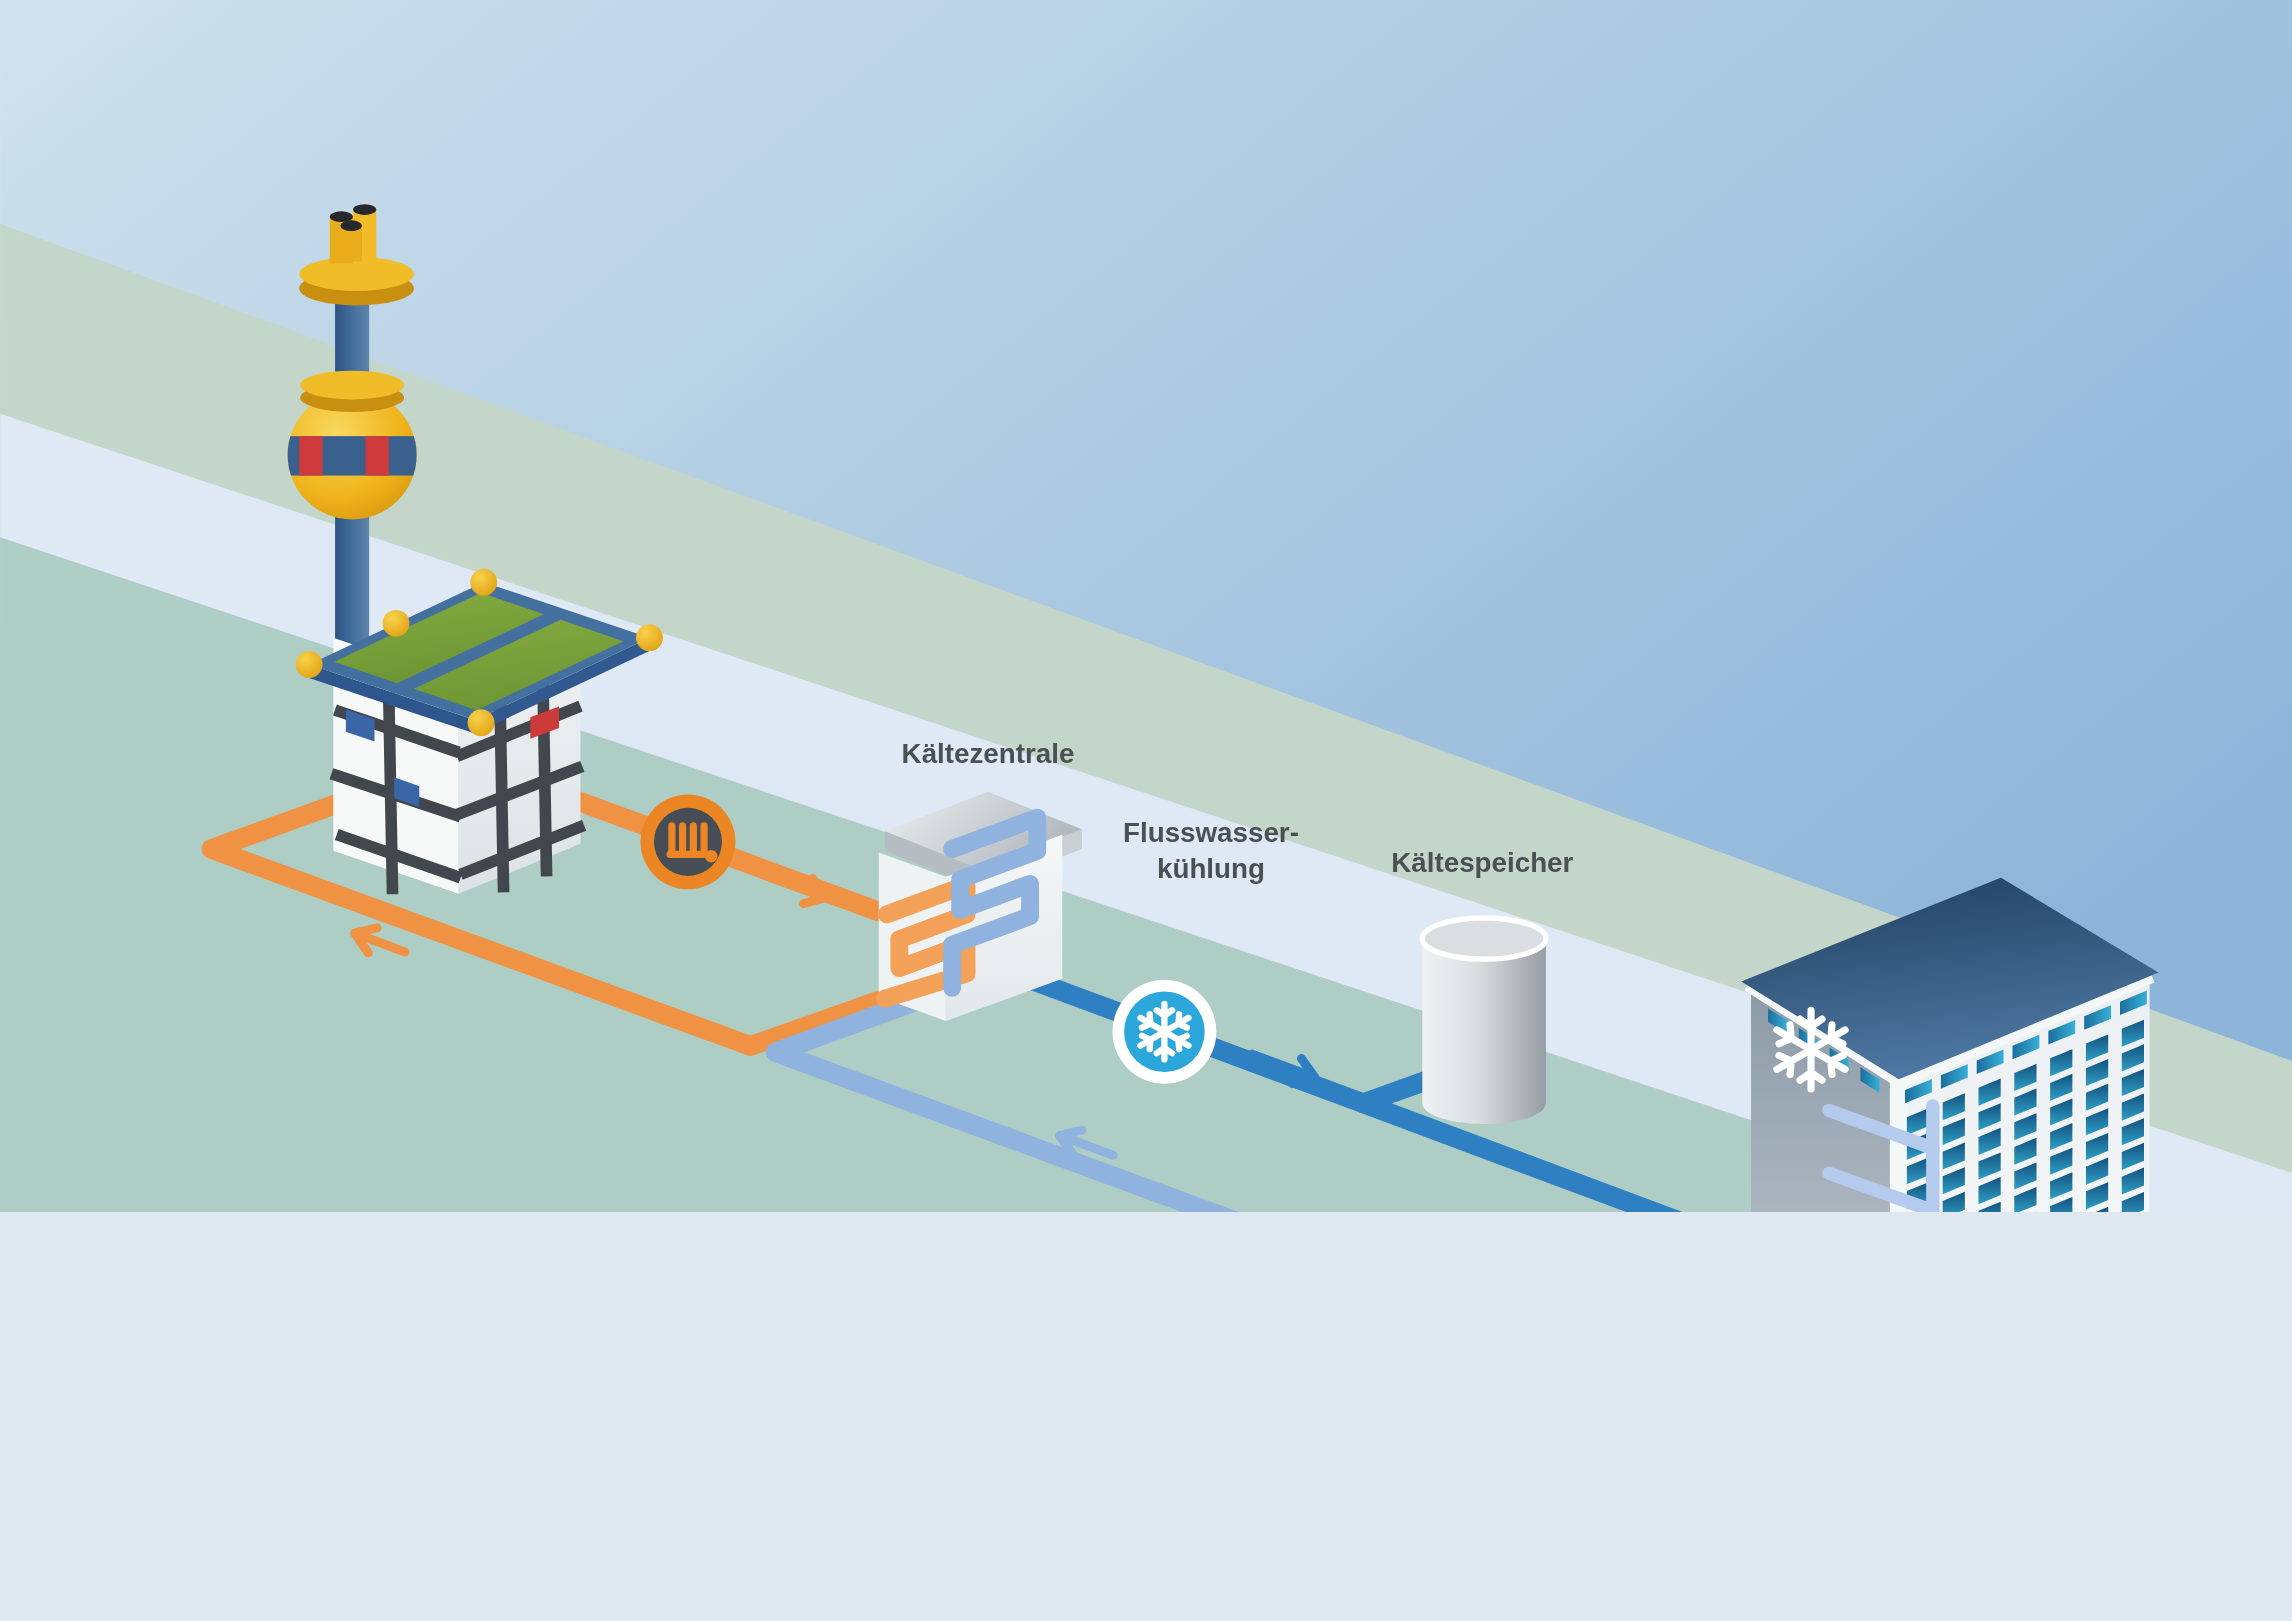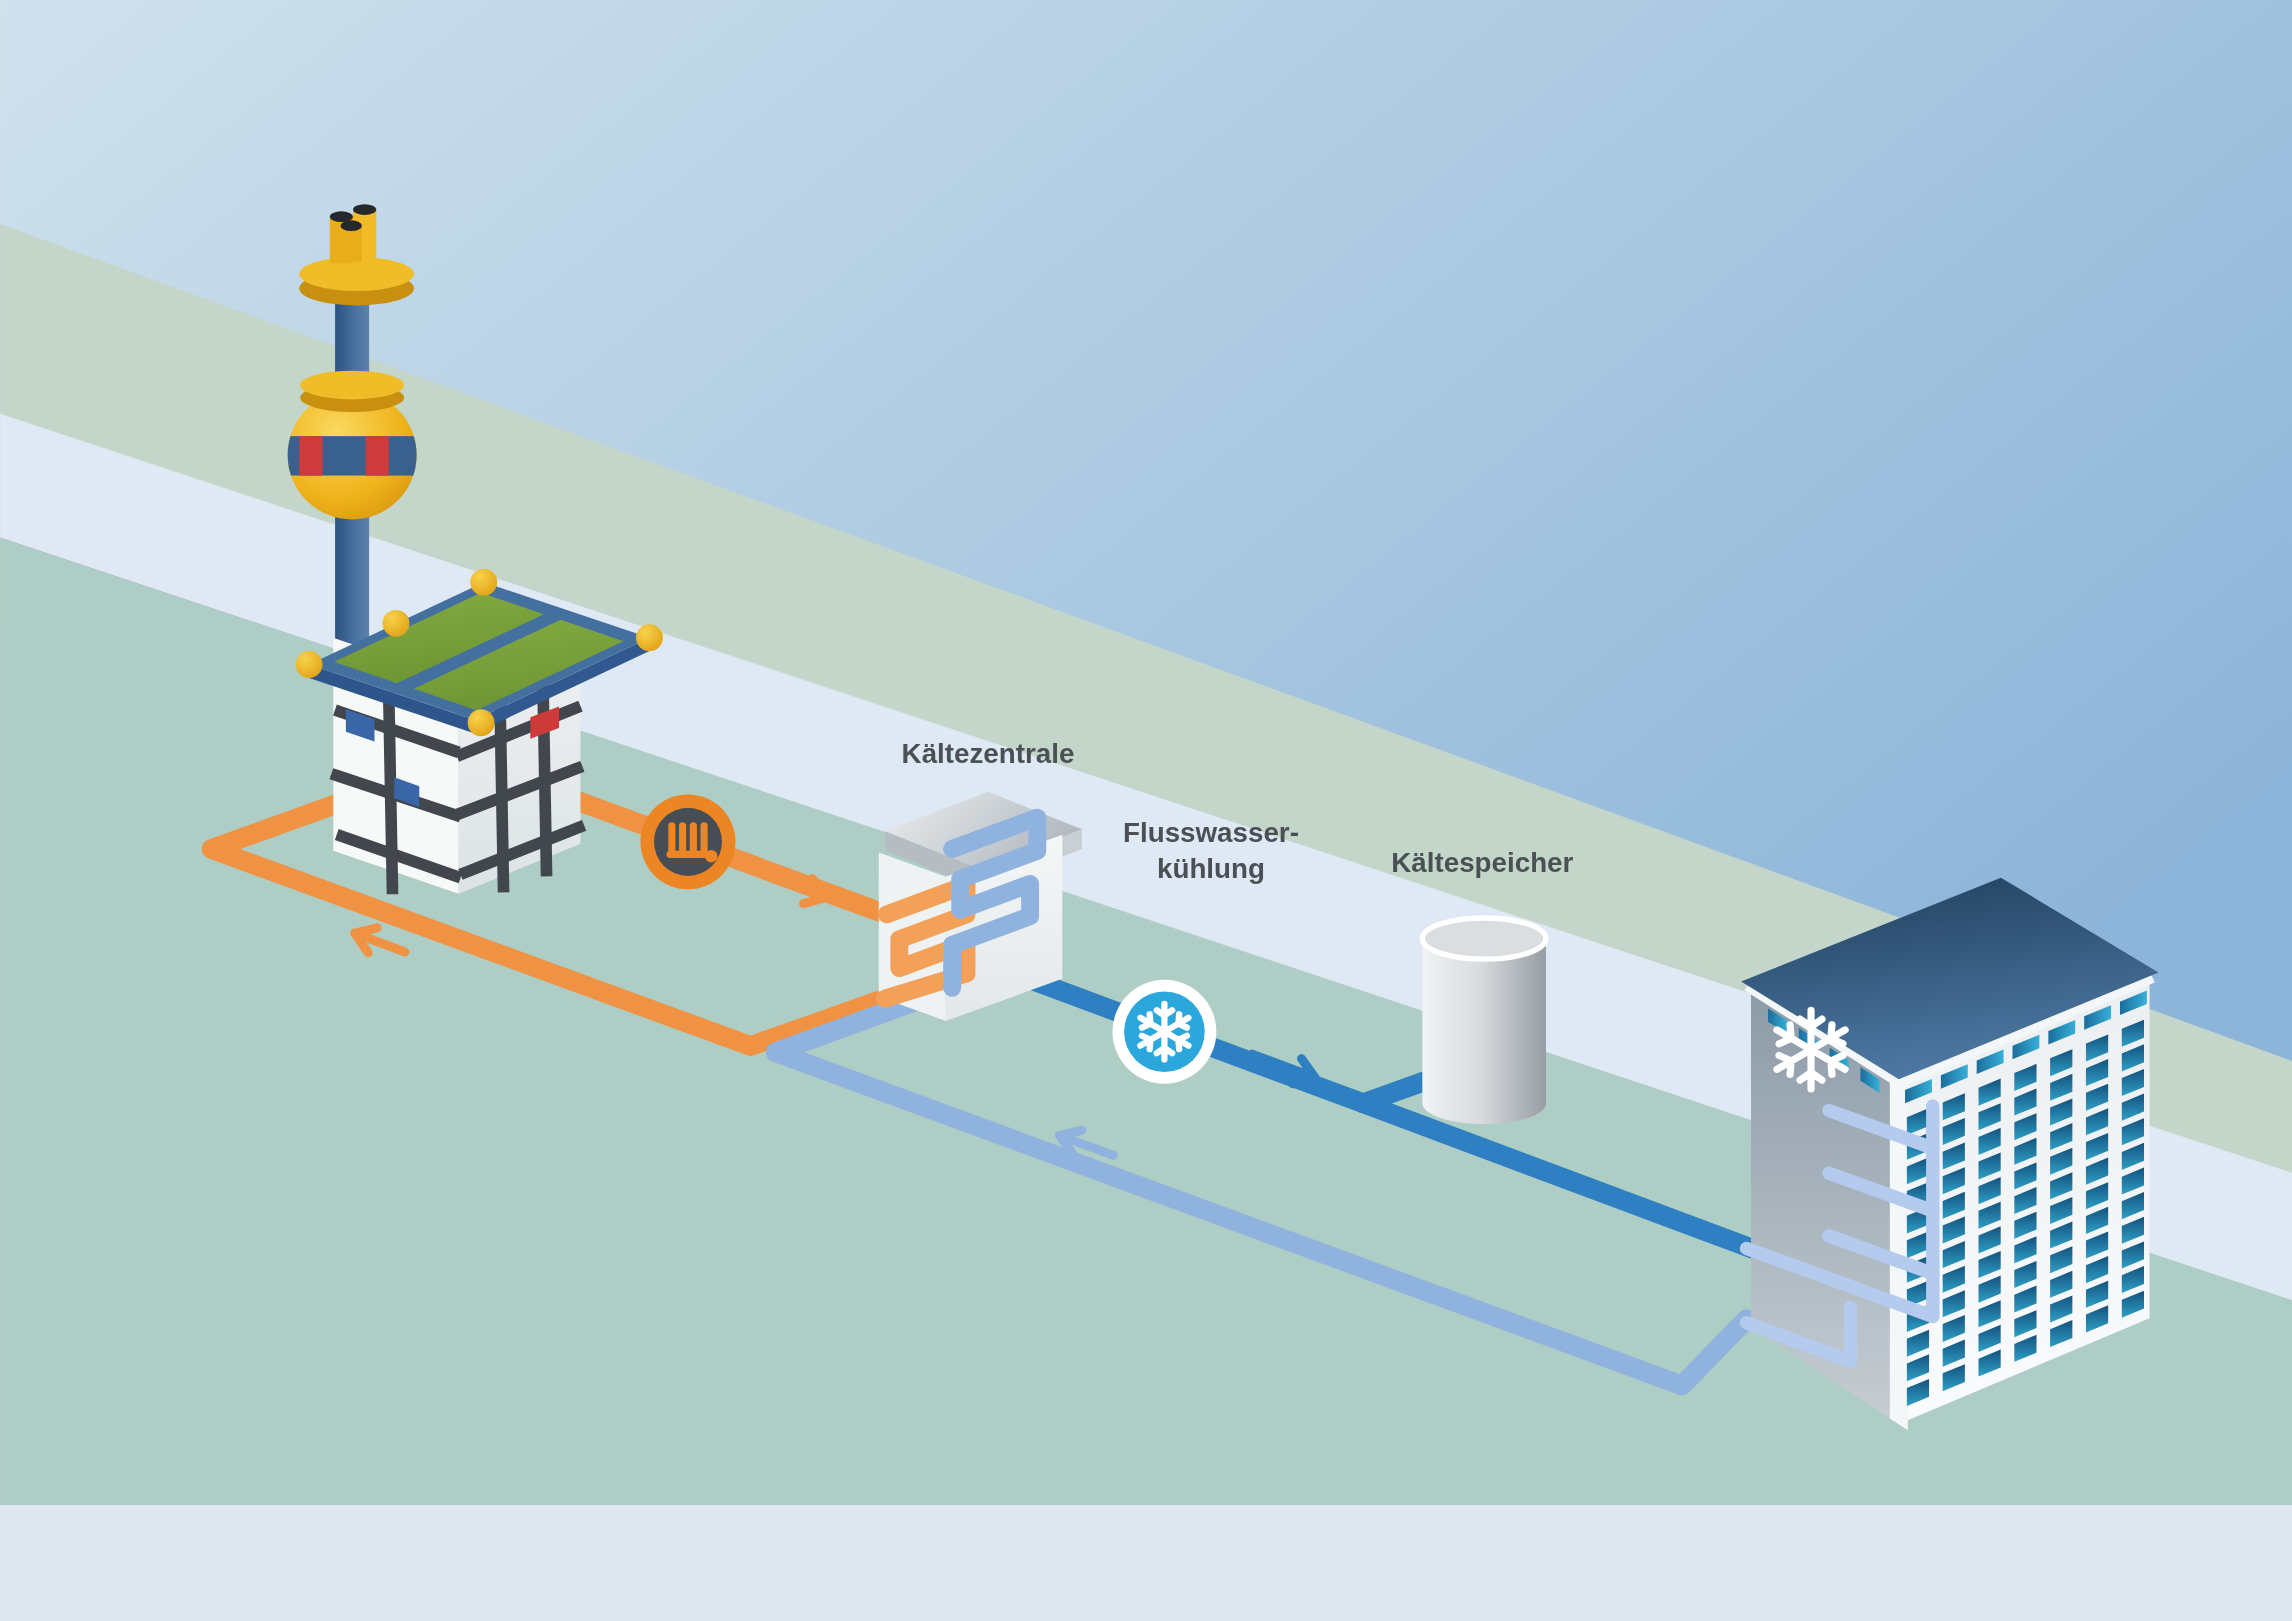--- a/index.html
+++ b/index.html
@@ -1,16 +1,16 @@
 <!DOCTYPE html>
 <html style="font-size:14.3px"><head>
 <meta charset="utf-8">
 <style>
   html,body{margin:0;padding:0;background:#dfe8f0;}
-  .stage{width:2293px;height:1505px;position:relative;overflow:hidden;}
+  .stage{width:2293px;height:1212px;position:relative;overflow:hidden;}
   svg{display:block;}
   text.lbl{font-family:"Liberation Sans","DejaVu Sans",sans-serif;font-weight:700;font-size:31px;}
 </style>
 </head>
 <body>
 
 <div class="stage">
 <svg viewBox="0 0 2560 1810" width="2293" height="1621">
   <defs>
     <linearGradient id="skyG" x1="0" y1="0" x2="0.8" y2="0.7">

